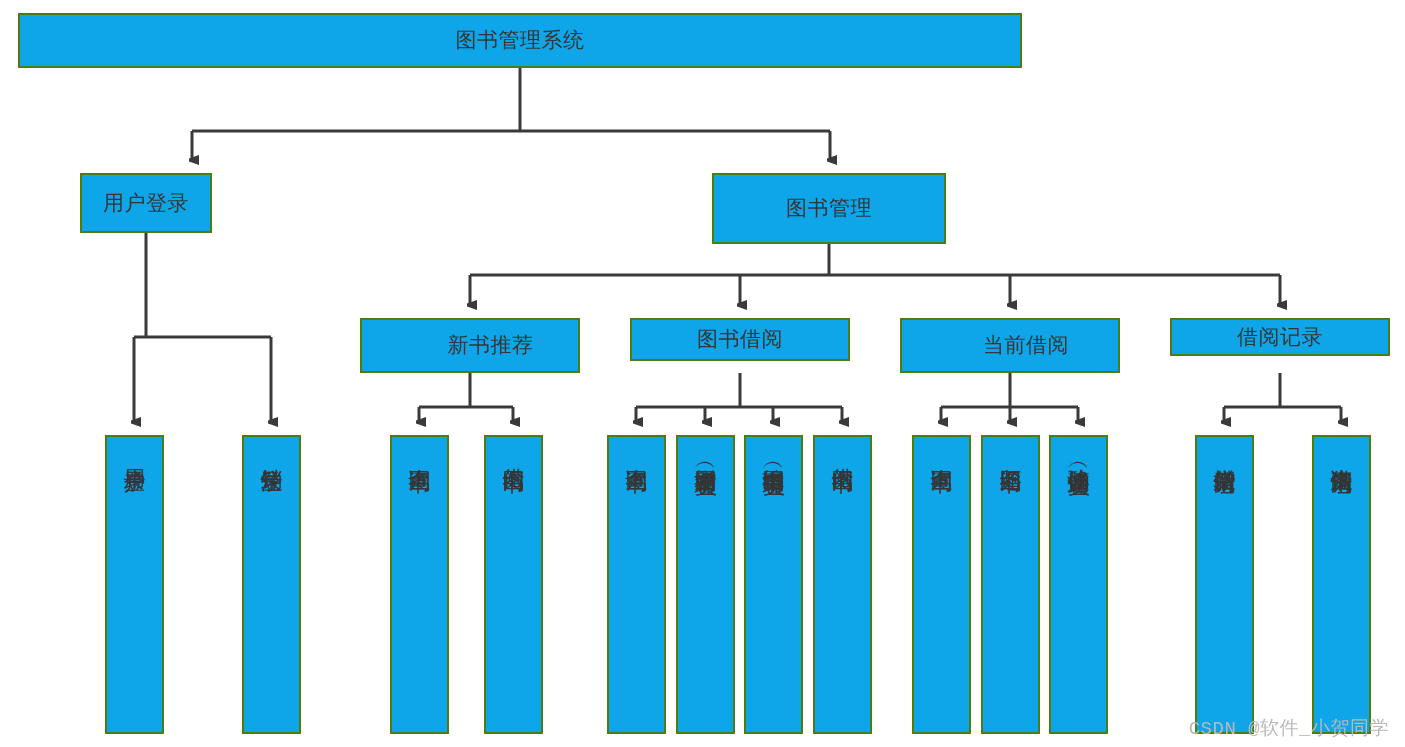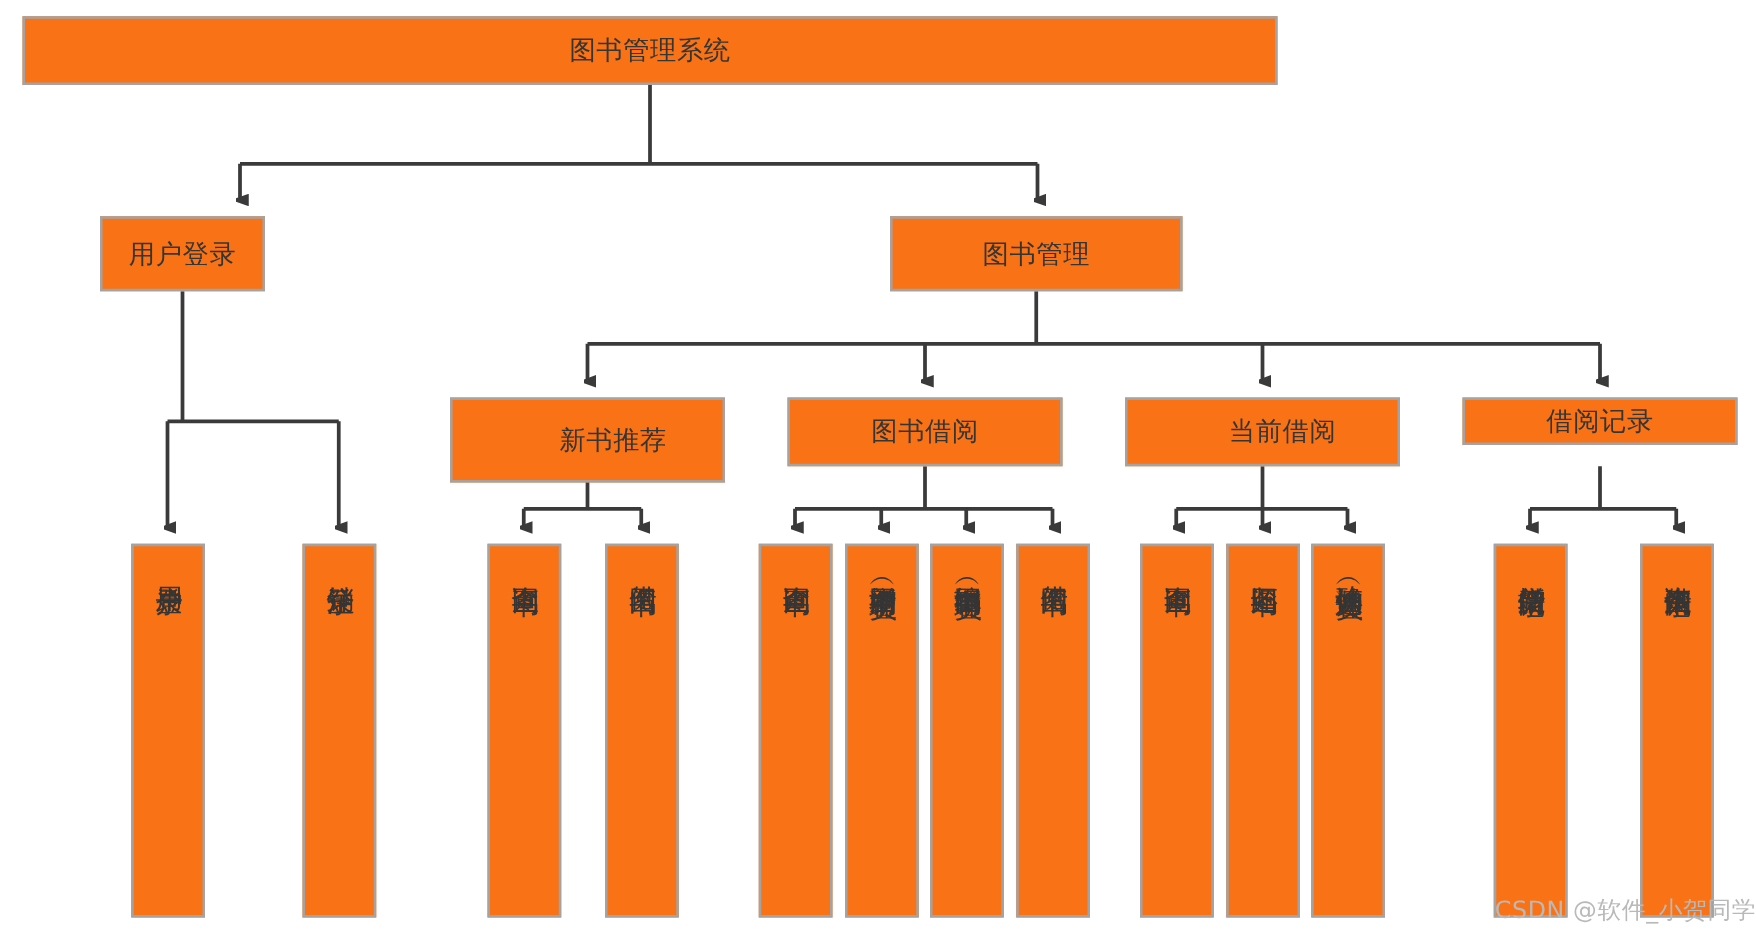--- a/index.html
+++ b/index.html
@@ -20,22 +20,22 @@
   svg.edges {
     position: absolute;
     left: 0;
     top: 0;
     width: 1405px;
     height: 747px;
   }
   .node {
     position: absolute;
     box-sizing: border-box;
-    background: #f97316;
-    border: 2px solid #a3a3a3;
+    background: #0ea5e9;
+    border: 2px solid #4d7c0f;
     display: flex;
     align-items: center;
     justify-content: center;
     z-index: 2;
   }
   .node .label {
     color: #353535;
     font-size: 21px;
     letter-spacing: 0.5px;
     white-space: nowrap;
@@ -48,27 +48,28 @@
     letter-spacing: 1px;
     white-space: normal;
   }
   .node.vert {
     align-items: flex-start;
     justify-content: center;
     padding-top: 14px;
   }
   .watermark {
     position: absolute;
-    right: 0;
+    right: 16px;
     bottom: 6px;
     color: #b9b9b9;
     font-size: 19px;
     letter-spacing: 0.5px;
     white-space: nowrap;
     z-index: 5;
+    font-family: Liberation Mono, monospace;
   }
 </style>
 </head>
 <body>
 
 <div id="diagram-root">
 
   <svg class="edges" viewBox="0 0 1405 747" xmlns="http://www.w3.org/2000/svg">
     <defs>
       <marker id="arrow" markerWidth="10" markerHeight="10" refX="5" refY="7" orient="auto" markerUnits="userSpaceOnUse">
@@ -119,28 +120,28 @@
     </g>
   </svg>
 
   <div class="node" style="left:18px; top:13px; width:1004px; height:55px;">
     <span class="label">图书管理系统</span>
   </div>
 
   <div class="node" style="left:80px; top:173px; width:132px; height:60px;">
     <span class="label">用户登录</span>
   </div>
-  <div class="node" style="left:712px; top:173px; width:234px; height:60px;font-family:Liberation Serif, serif;">
+  <div class="node" style="left:712px; top:173px; width:234px; height:71px;font-family:Liberation Serif, serif;">
     <span class="label">图书管理</span>
   </div>
 
-  <div class="node" style="left:360px; top:318px; width:220px; height:68px;padding-left:41px;">
+  <div class="node" style="left:360px; top:318px; width:220px; height:55px;padding-left:41px;">
     <span class="label">新书推荐</span>
   </div>
-  <div class="node" style="left:630px; top:318px; width:220px; height:55px;">
+  <div class="node" style="left:630px; top:318px; width:220px; height:43px;">
     <span class="label">图书借阅</span>
   </div>
   <div class="node" style="left:900px; top:318px; width:220px; height:55px;padding-left:32px;">
     <span class="label">当前借阅</span>
   </div>
   <div class="node" style="left:1170px; top:318px; width:220px; height:38px;">
     <span class="label">借阅记录</span>
   </div>
 
   <div class="node vert" style="left:105px; top:435px; width:59px; height:299px;">

